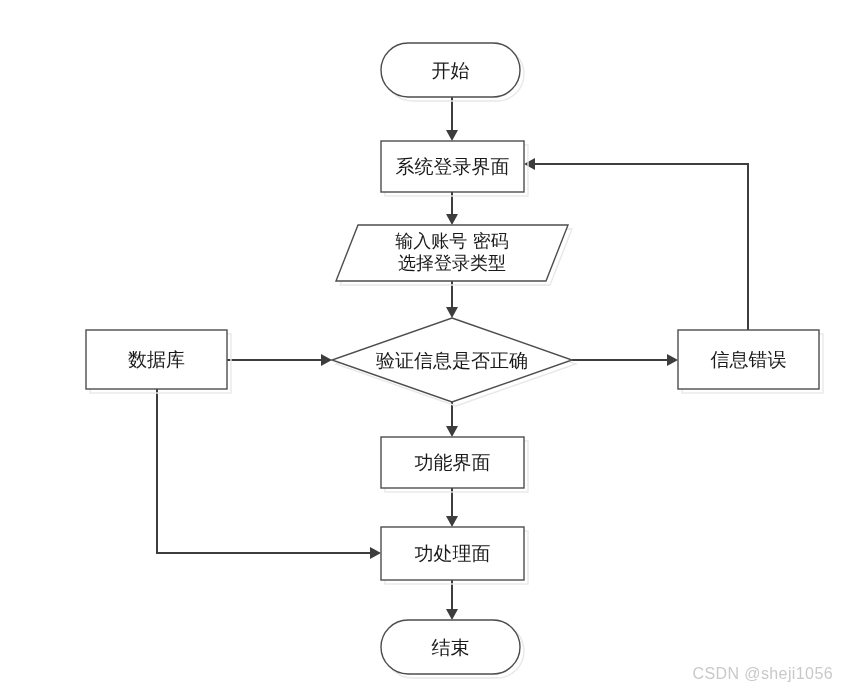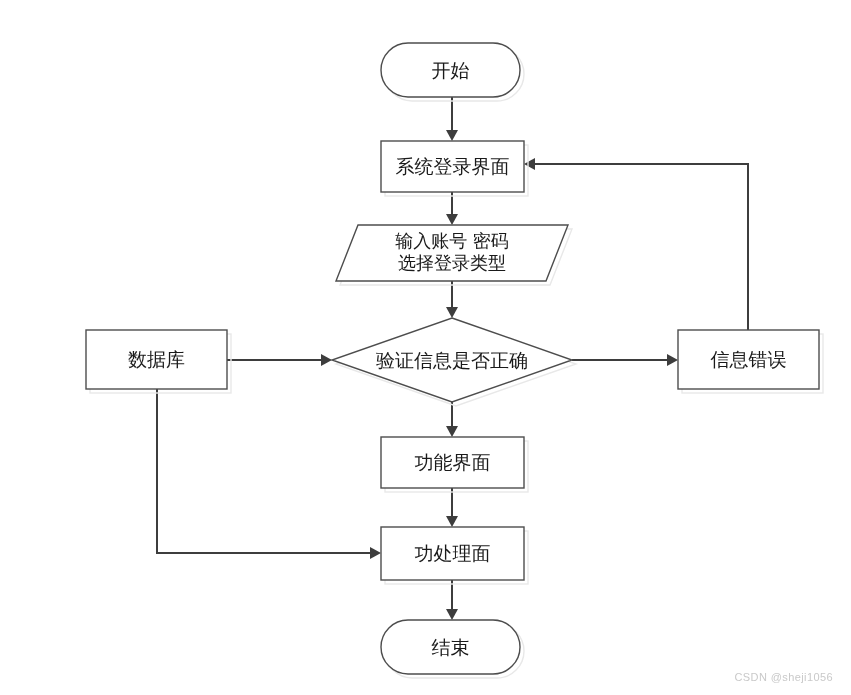--- a/index.html
+++ b/index.html
@@ -51,21 +51,21 @@
   }
   .arrow-head {
     fill: #3d3d3d;
     stroke: none;
   }
   .watermark {
     position: absolute;
     right: 18px;
     bottom: 12px;
     color: #c9c9c9;
-    font-size: 11px;
+    font-size: 16px;
     font-family: "Liberation Sans", "DejaVu Sans", sans-serif;
     letter-spacing: 0.4px;
     user-select: none;
   }
 </style>
 </head>
 <body>
 
 <svg id="flow-canvas" viewBox="0 0 851 695" aria-hidden="false">
   <g id="edge-layer">

